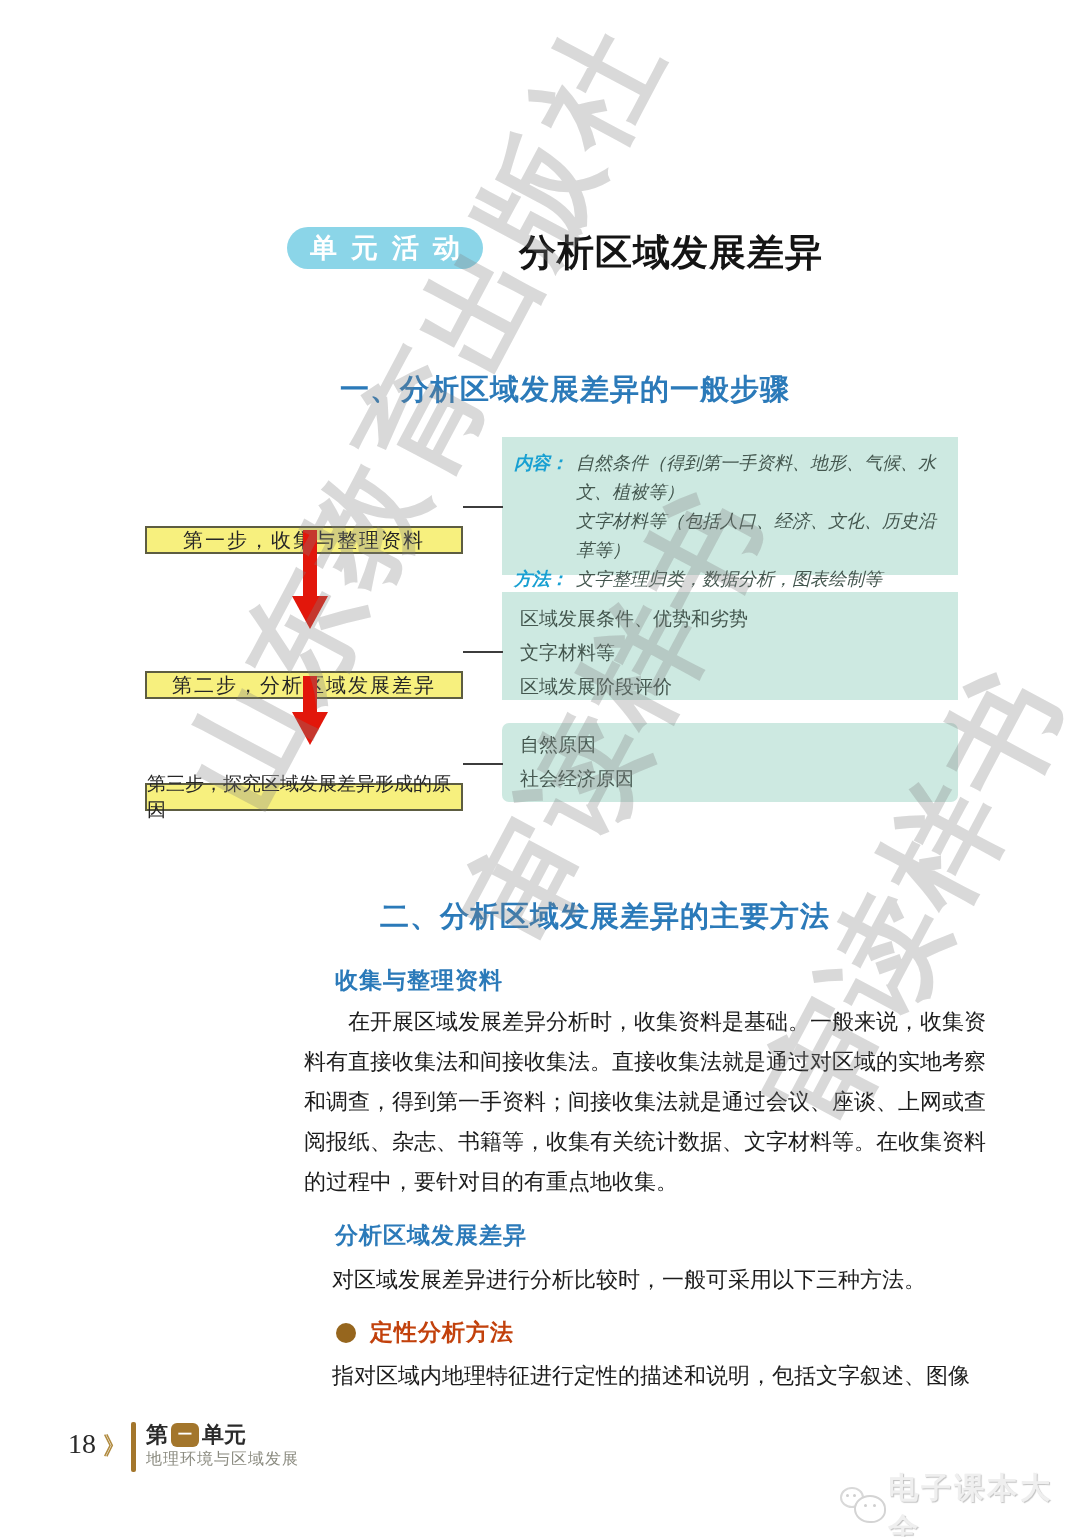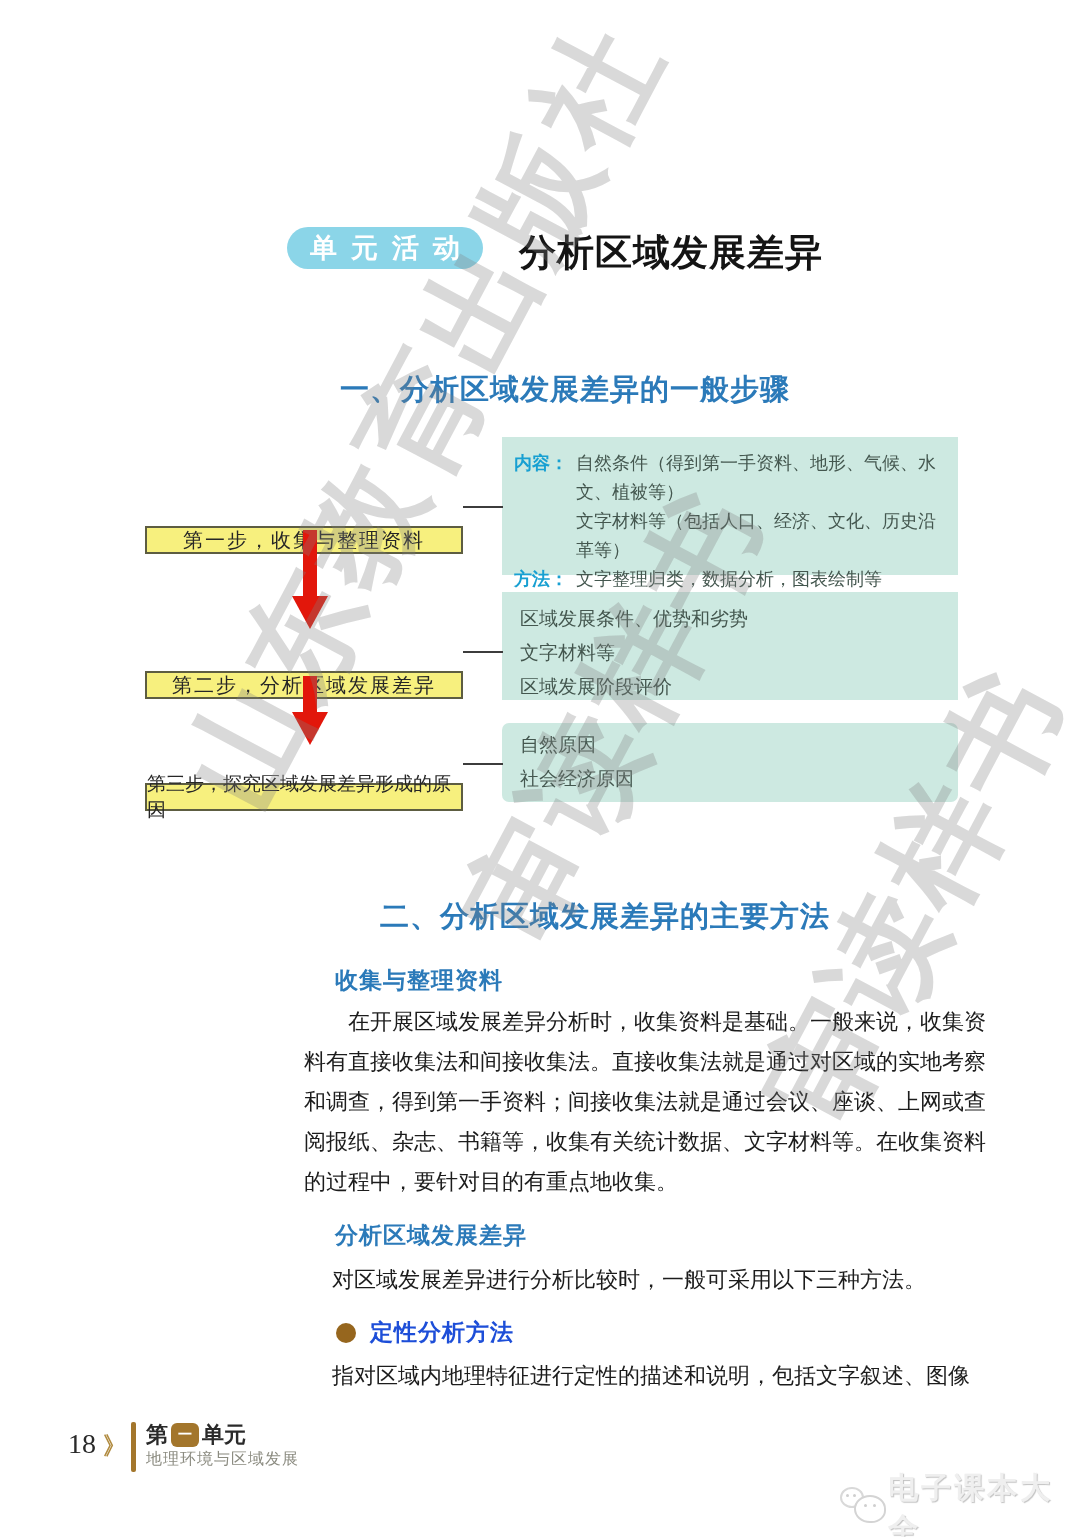--- a/index.html
+++ b/index.html
@@ -63,21 +63,21 @@
   
   .teal-box {
     position:absolute; left:502px; width:456px;
     background:#cde9e1; z-index:1;
     font-size:18px; color:#44574f; line-height:29px;
   }
   #teal-box-1 { top:437px; height:138px; padding:12px 10px 10px 12px; }
   #teal-box-2 { top:592px; height:108px; padding:10px 10px 8px 18px; line-height:34px; font-size:19px; }
   #teal-box-3 { top:723px; height:79px;  padding:5px 10px 5px 18px;  line-height:34px; font-size:19px;border-radius:7px; }
 
-  .tb-row { display:flex; }
+  .tb-row { display:flex;font-style:italic; }
   .tb-label {
     flex:0 0 62px;
     color:#18a0d2; font-weight:bold;
     font-family:"Liberation Sans", sans-serif;
     font-size:18px;
   }
   .tb-content { flex:1; }
 
   .yellow-box {
     position:absolute; left:145px; width:318px; height:28px;
@@ -140,21 +140,21 @@
   .bullet-row {
     position:absolute; left:336px; top:1317px;
     display:flex; align-items:center; z-index:2;
   }
   .bullet-dot {
     width:20px; height:20px; border-radius:50%;
     background:#96661e; margin-right:14px;
   }
   .bullet-label {
     font-family:"Liberation Sans", sans-serif;
-    font-weight:bold; font-size:23px; color:#1d4ed8;
+    font-weight:bold; font-size:23px; color:#c2410c;
     letter-spacing:1px;
   }
 
   
   .footer { position:absolute; left:0; top:1418px; width:1080px; height:60px; z-index:2; }
   .page-number {
     position:absolute; left:68px; top:10px;
     font-size:28px; color:#2a2a2a;
   }
   .footer-chevron {

